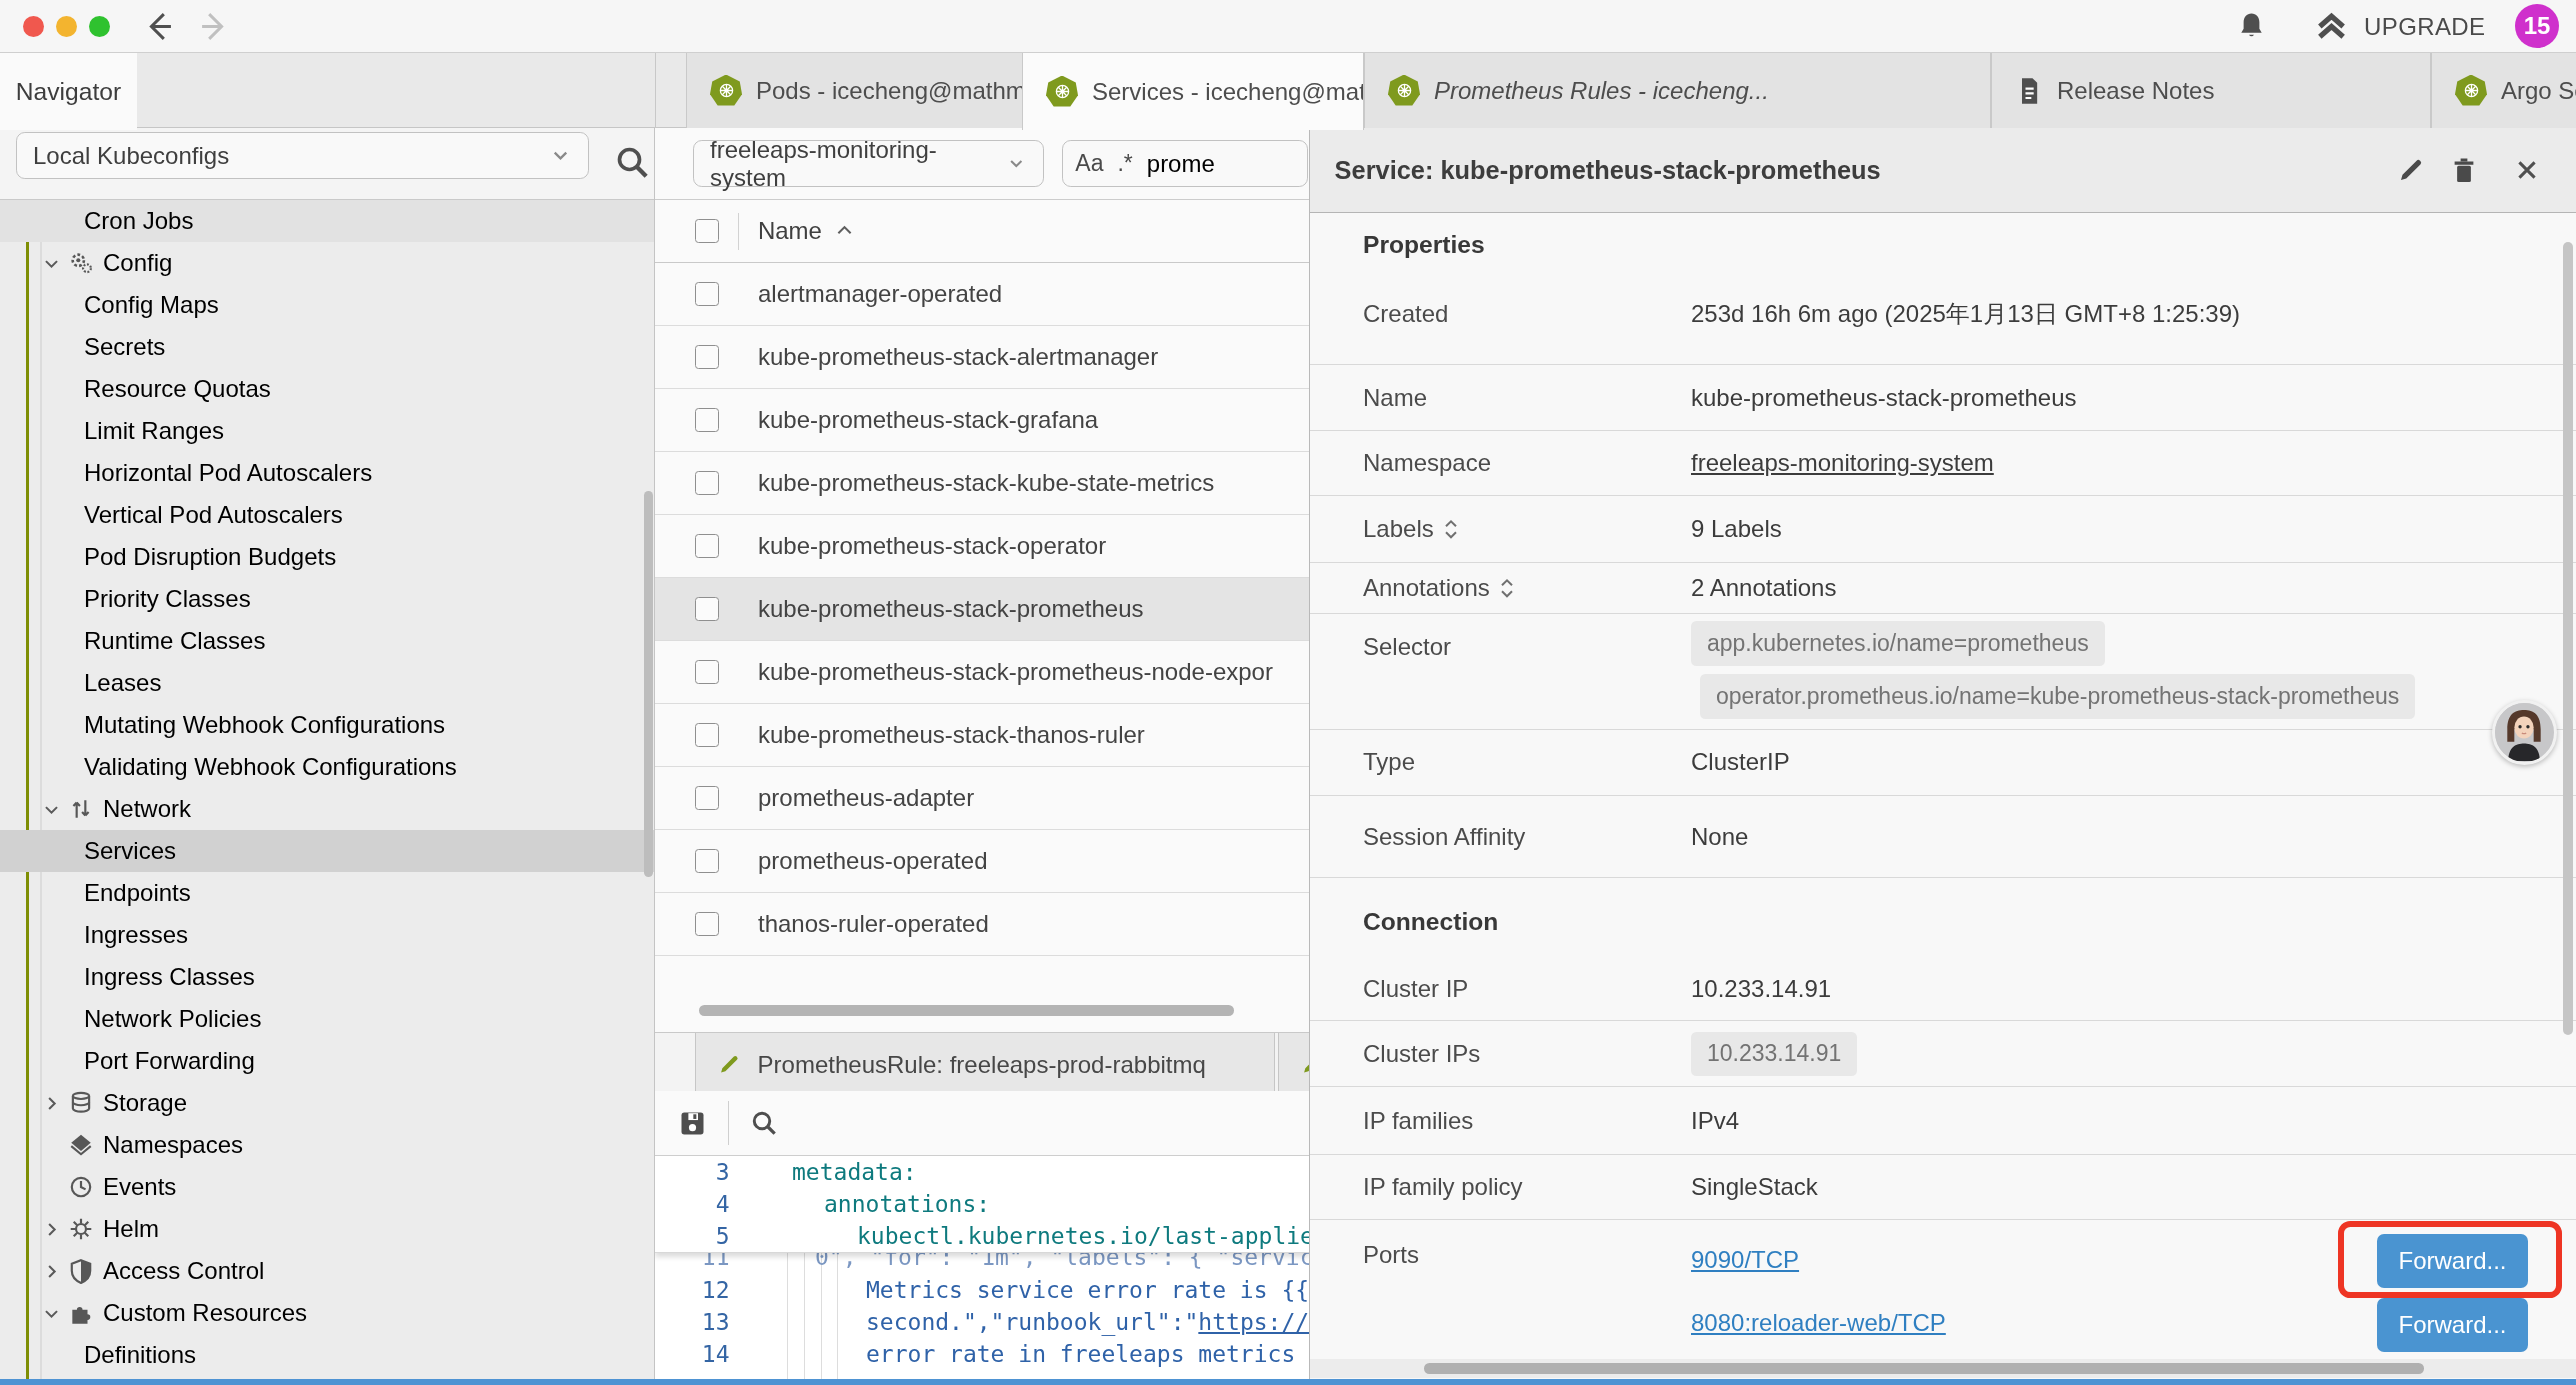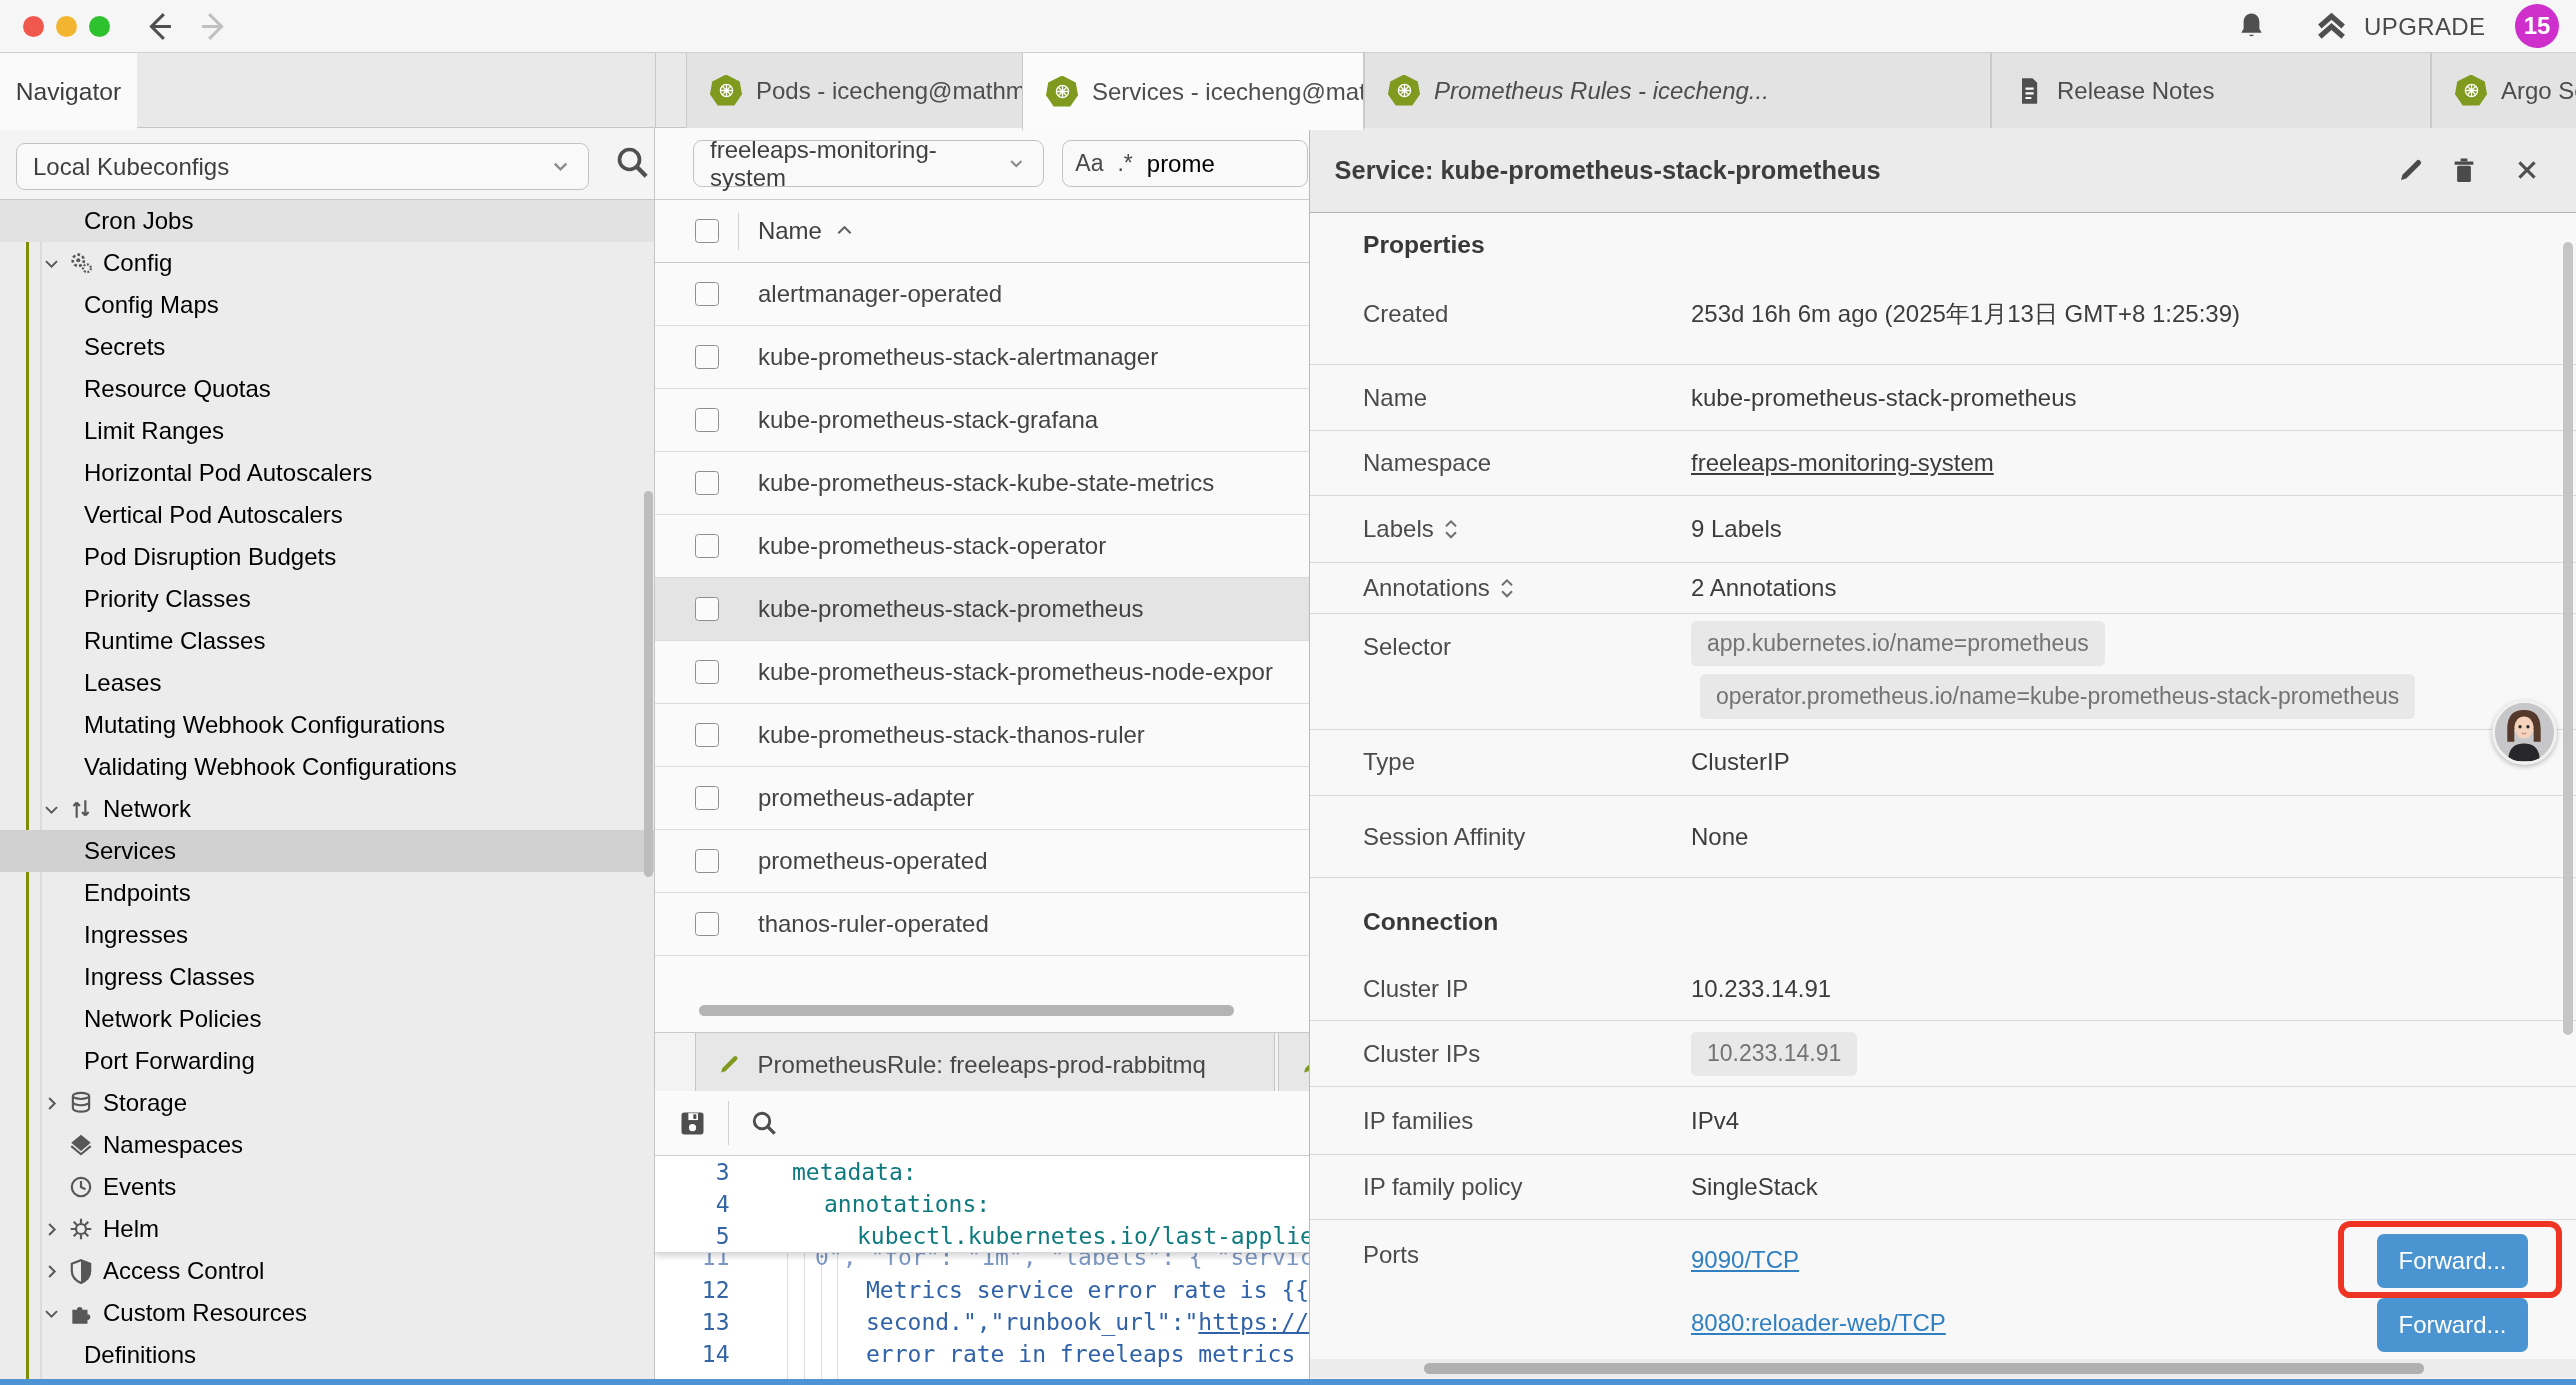--- a/index.html
+++ b/index.html
@@ -191,21 +191,21 @@
             </g>
             <circle cx="12" cy="12" r="2.1" fill="#fff"></circle>
           </svg>
         </span>
       <span>Argo Se</span>
     </div>
   </div>
 
   <div id="sidebar" class="abs">
     <div id="sidebar-filter">
-      <div class="select-box" style="left:16px;top:15px;width:573px;height:47px">
+      <div class="select-box" style="left:16px;top:4px;width:573px;height:47px">
         <span>Local Kubeconfigs</span>
         <svg width="23" height="23" viewBox="0 0 24 24">
             <polyline points="6,9 12,15 18,9" stroke="#8a8a8a" stroke-width="2.4" fill="none"></polyline>
           </svg>
       </div>
       <span class="abs" style="left:612px;top:14px">
         <svg width="40" height="40" viewBox="0 0 24 24">
             <circle cx="10.5" cy="10.5" r="6" stroke="#4f4f4f" stroke-width="2.2" fill="none"></circle>
             <path d="M15 15 L20.5 20.5" stroke="#4f4f4f" stroke-width="2.6"></path>
           </svg>

